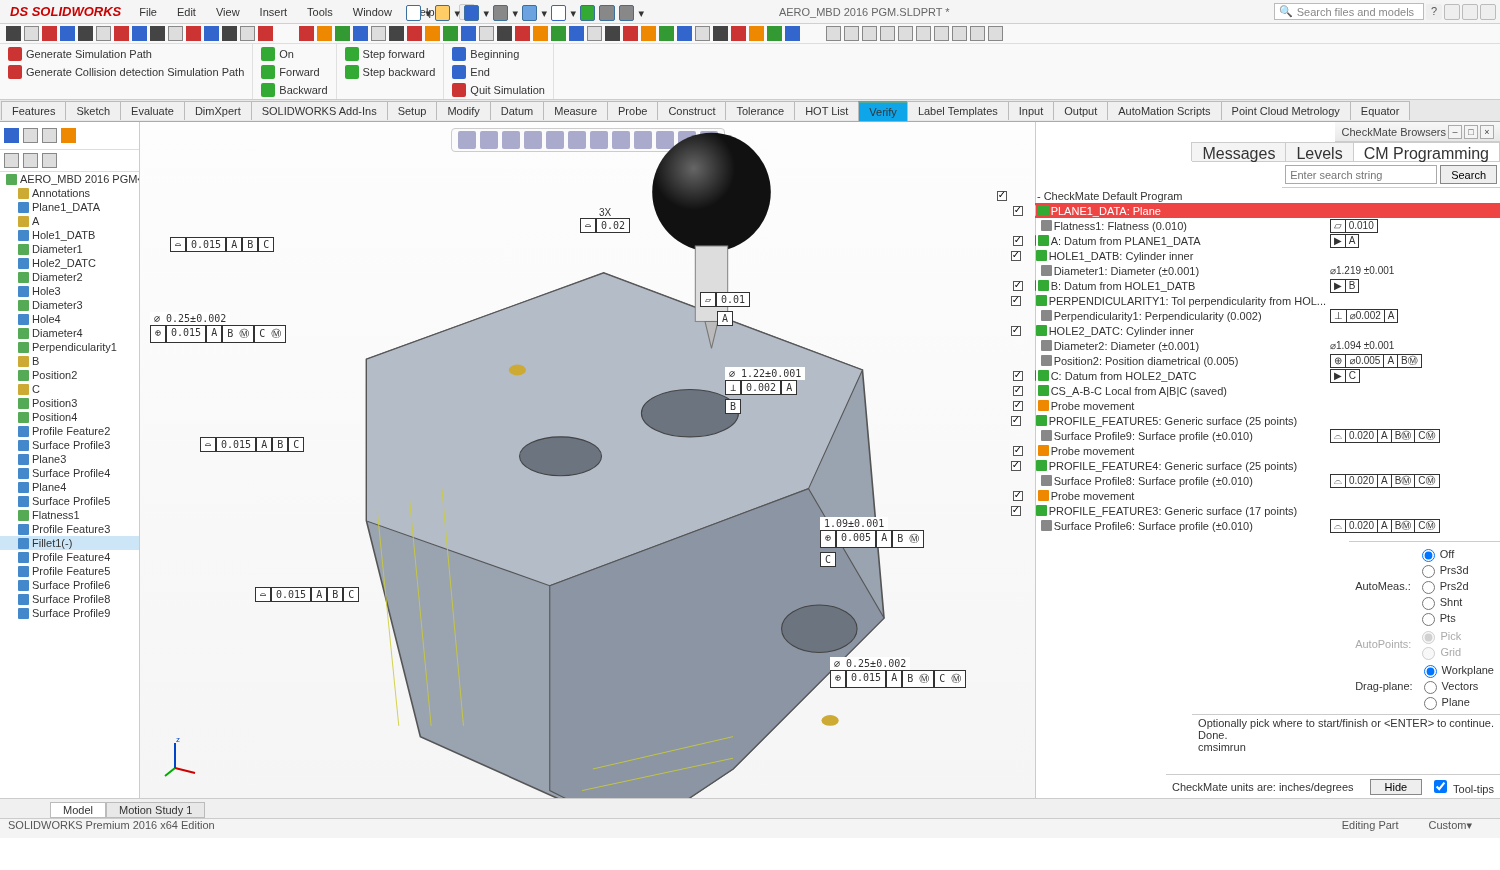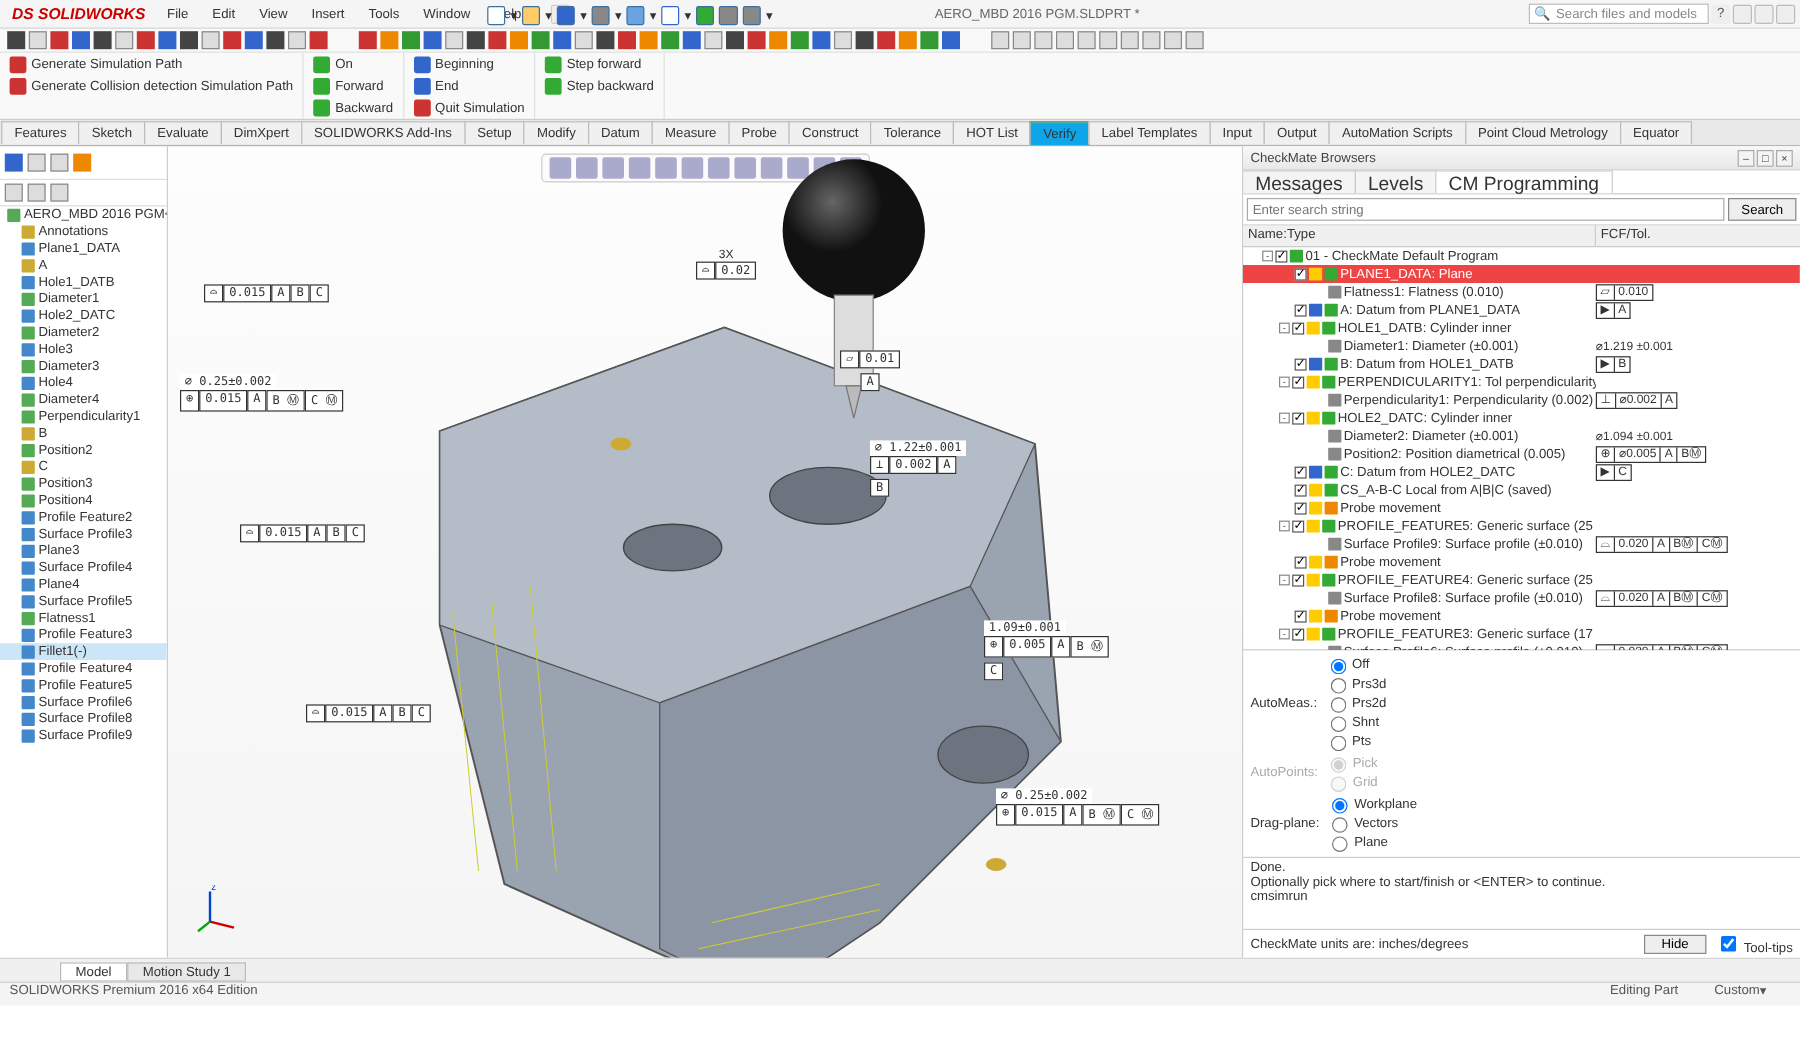--- a/index.html
+++ b/index.html
@@ -55,21 +55,21 @@
 
 .viewport { flex: 1; background: linear-gradient(#fdfdfd, #f5f5f5); position: relative; overflow: hidden; }
 .floatbar { position: absolute; top: 6px; left: 50%; transform: translateX(-50%); display: flex; gap: 4px; background: rgba(250,250,250,0.8); border: 1px solid #ccc; border-radius: 4px; padding: 2px 6px; }
 .fbicon { width: 18px; height: 18px; background: #aac; border-radius: 2px; }
 .triad { position:absolute; bottom: 20px; left: 20px; width:40px; height:40px; }
 .callout { position:absolute; display:flex; align-items:center; gap:0; font-size:10px; }
 .cbox { border:1px solid #333; background:#fff; padding:1px 4px; font-family: monospace; }
 .viewsvg { position:absolute; inset:0; }
 
 
-.rightpanel { width: 465px; background: #fff; border-left: 1px solid #ccc; display:flex; flex-direction:column; }
+.rightpanel { width: 465px; background: #fff; border-left: 1px solid #ccc; display:flex; flex-direction:column;align-items:flex-end; }
 .rpt-title { height: 20px; background: linear-gradient(#f8f8f8,#e8e8e8); border-bottom:1px solid #ccc; display:flex; align-items:center; padding: 0 6px; font-size:11px; color:#444; }
 .rpt-title .spacer { flex:1; }
 .winbtn { width:14px; height:14px; border:1px solid #aaa; font-size:9px; text-align:center; line-height:12px; margin-left:2px; background:#f4f4f4;}
 .rpt-tabs { height:20px; border-bottom:1px solid #ccc; display:flex; }
 .rpt-tab { padding: 2px 10px; border:1px solid #ccc; border-bottom:none; font-size:16px; background:#f4f4f4; margin-left:-1px;}
 .rpt-tab.active { background:#fff; }
 .rpt-search { height:26px; display:flex; padding:3px; gap:3px; border-bottom:1px solid #ccc;}
 .rpt-search input { flex:1; border:1px solid #aaa; padding:1px 4px; font-size:11px;}
 .rpt-search button { border:1px solid #888; background:#eee; padding: 1px 10px; font-size:11px;}
 .rpt-cols { height:18px; background:#f0f0f0; border-bottom:1px solid #ccc; display:flex; font-size:11px;}
@@ -223,40 +223,40 @@
         <span class="cicon green"></span>
         <span>Forward</span>
       </div>
     <div class="cmditem">
         <span class="cicon green"></span>
         <span>Backward</span>
       </div>
   </div>
   <div class="cmdgrp">
     <div class="cmditem">
+        <span class="cicon green"></span>
+        <span>Step forward</span>
+      </div>
+    <div class="cmditem">
+        <span class="cicon green"></span>
+        <span>Step backward</span>
+      </div>
+  </div>
+  <div class="cmdgrp">
+    <div class="cmditem">
         <span class="cicon blue"></span>
         <span>Beginning</span>
       </div>
     <div class="cmditem">
         <span class="cicon blue"></span>
         <span>End</span>
       </div>
     <div class="cmditem">
         <span class="cicon red"></span>
         <span>Quit Simulation</span>
-      </div>
-  </div>
-  <div class="cmdgrp">
-    <div class="cmditem">
-        <span class="cicon green"></span>
-        <span>Step forward</span>
-      </div>
-    <div class="cmditem">
-        <span class="cicon green"></span>
-        <span>Step backward</span>
       </div>
   </div>
 </div>
 
 <div class="row tabbar" id="tabbar">
     <div class="tab ">Features</div>
     <div class="tab ">Sketch</div>
     <div class="tab ">Evaluate</div>
     <div class="tab ">DimXpert</div>
     <div class="tab ">SOLIDWORKS Add-Ins</div>
@@ -468,24 +468,20 @@
     </div>
     <div class="rpt-tabs" id="rptabs">
         <div class="rpt-tab ">Messages</div>
         <div class="rpt-tab ">Levels</div>
         <div class="rpt-tab active">CM Programming</div>
       </div>
     <div class="rpt-search">
       <input placeholder="Enter search string" style="">
       <button>Search</button>
     </div>
-    <div class="rpt-cols">
-        <div class="rpt-col1">Name:Type</div>
-        <div class="rpt-col2">FCF/Tol.</div>
-      </div>
     <div class="rpt-body" id="rpbody">
         <div class="rrow ">
           <div class="rleft">
             <span class="indent" style="width:14px"></span>
             <span class="exp">-</span>
             <span class="chk on"></span>
             <span class="pill g"></span>
             <span style="">01 - CheckMate Default Program</span>
           </div>
           <div class="rright"></div>
@@ -807,22 +803,22 @@
       <div class="radiorow">
           <span>Drag-plane:</span>
           <span id="dp">
             <label><input type="radio" checked="" style=""> Workplane</label>
             <label><input type="radio" style=""> Vectors</label>
             <label><input type="radio" style=""> Plane</label>
           </span>
         </div>
     </div>
     <div class="rconsole" id="rcon">
+        <div>Optionally pick where to start/finish or &lt;ENTER&gt; to continue.</div>
         <div>Done.</div>
-        <div>Optionally pick where to start/finish or &lt;ENTER&gt; to continue.</div>
         <div>cmsimrun</div>
       </div>
     <div class="rbottom">
       <span>CheckMate units are: inches/degrees</span>
         <span class="spacer" style="flex:1"></span>
       <button>Hide</button>
       <label><input type="checkbox" checked="" style=""> <span>Tool-tips</span></label>
     </div>
   </div>
 </div>

